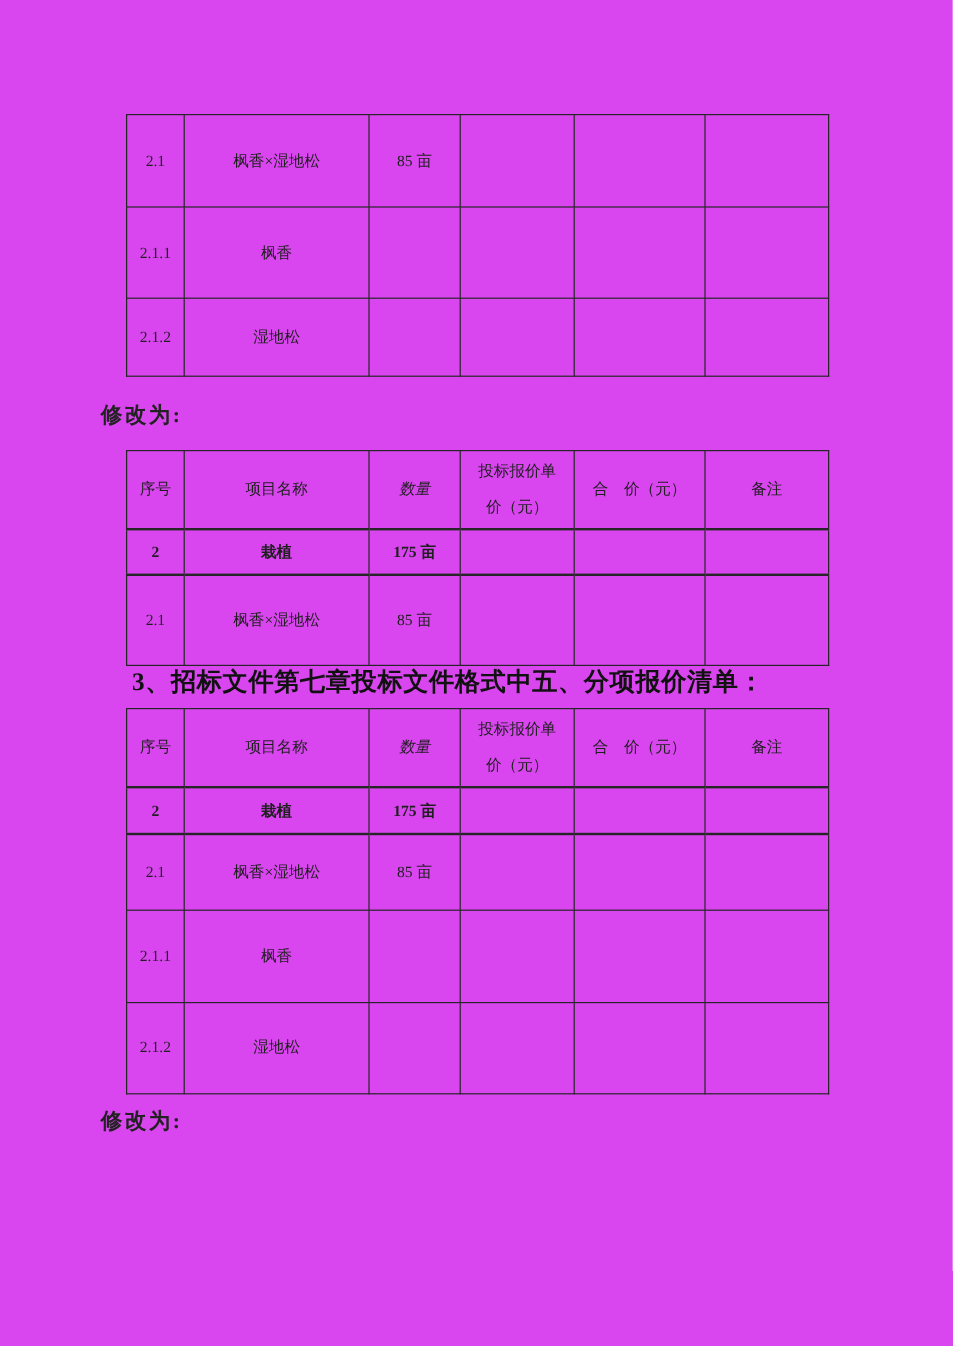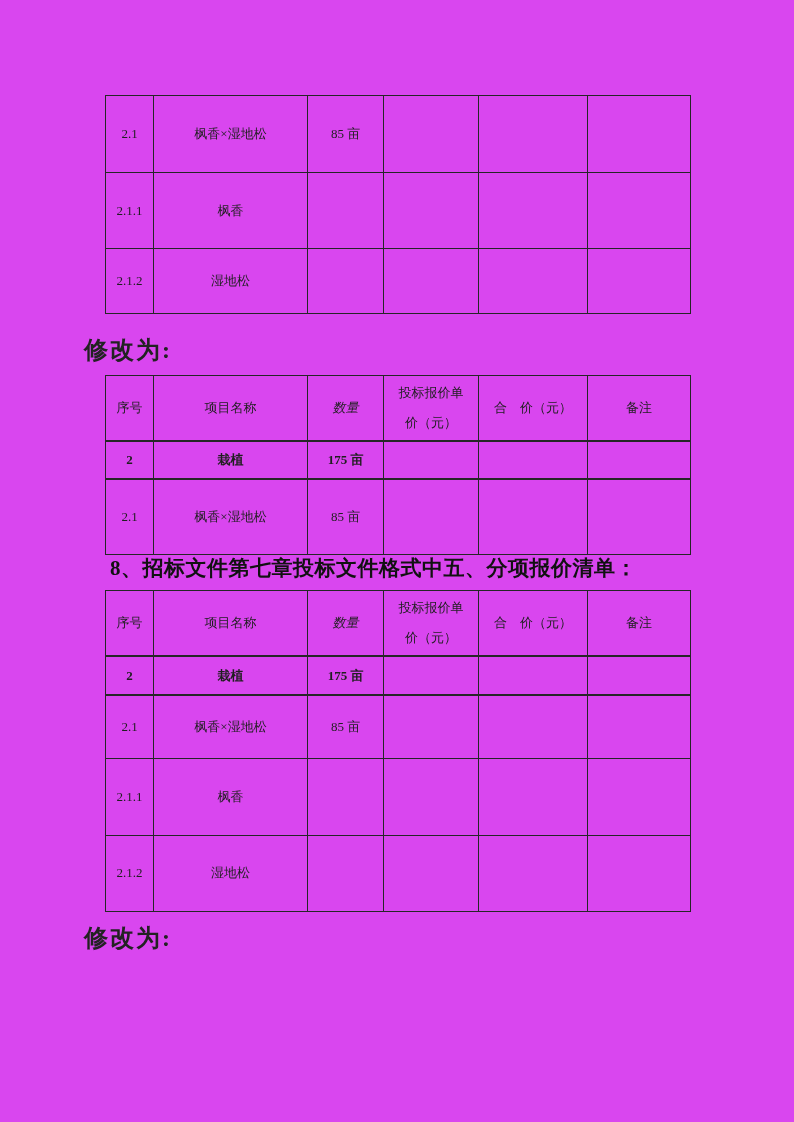--- a/index.html
+++ b/index.html
@@ -34,21 +34,21 @@
   .th-unit { white-space: pre-line; line-height: 30px; }
   .th-qty { font-weight: bold; font-style: italic; }
   .bold-row td {
     font-weight: bold;
     border-top-width: 2px;
     border-bottom-width: 2px;
   }
   .modify-label {
     position: absolute;
     left: 84px;
-    font-size: 24px;
+    font-size: 18px;
     font-weight: bold;
     color: #222222;
     letter-spacing: 2px;
   }
   .section-heading {
     position: absolute;
     left: 110px;
     font-size: 21px;
     font-weight: bold;
     color: #111111;
@@ -130,21 +130,21 @@
         <td>2.1</td>
         <td>枫香×湿地松</td>
         <td>85 亩</td>
         <td></td>
         <td></td>
         <td></td>
       </tr>
     </tbody>
   </table>
 
-  <div class="section-heading" style="top:554px;">8、招标文件第七章投标文件格式中五、分项报价清单：</div>
+  <div class="section-heading" style="top:554px;">3、招标文件第七章投标文件格式中五、分项报价清单：</div>
 
   <table class="doc-table" style="top:590px;">
     <colgroup>
       <col style="width:48px">
         <col style="width:154px">
         <col style="width:76px">
       <col style="width:95px">
         <col style="width:109px">
         <col style="width:103px">
     </colgroup>

